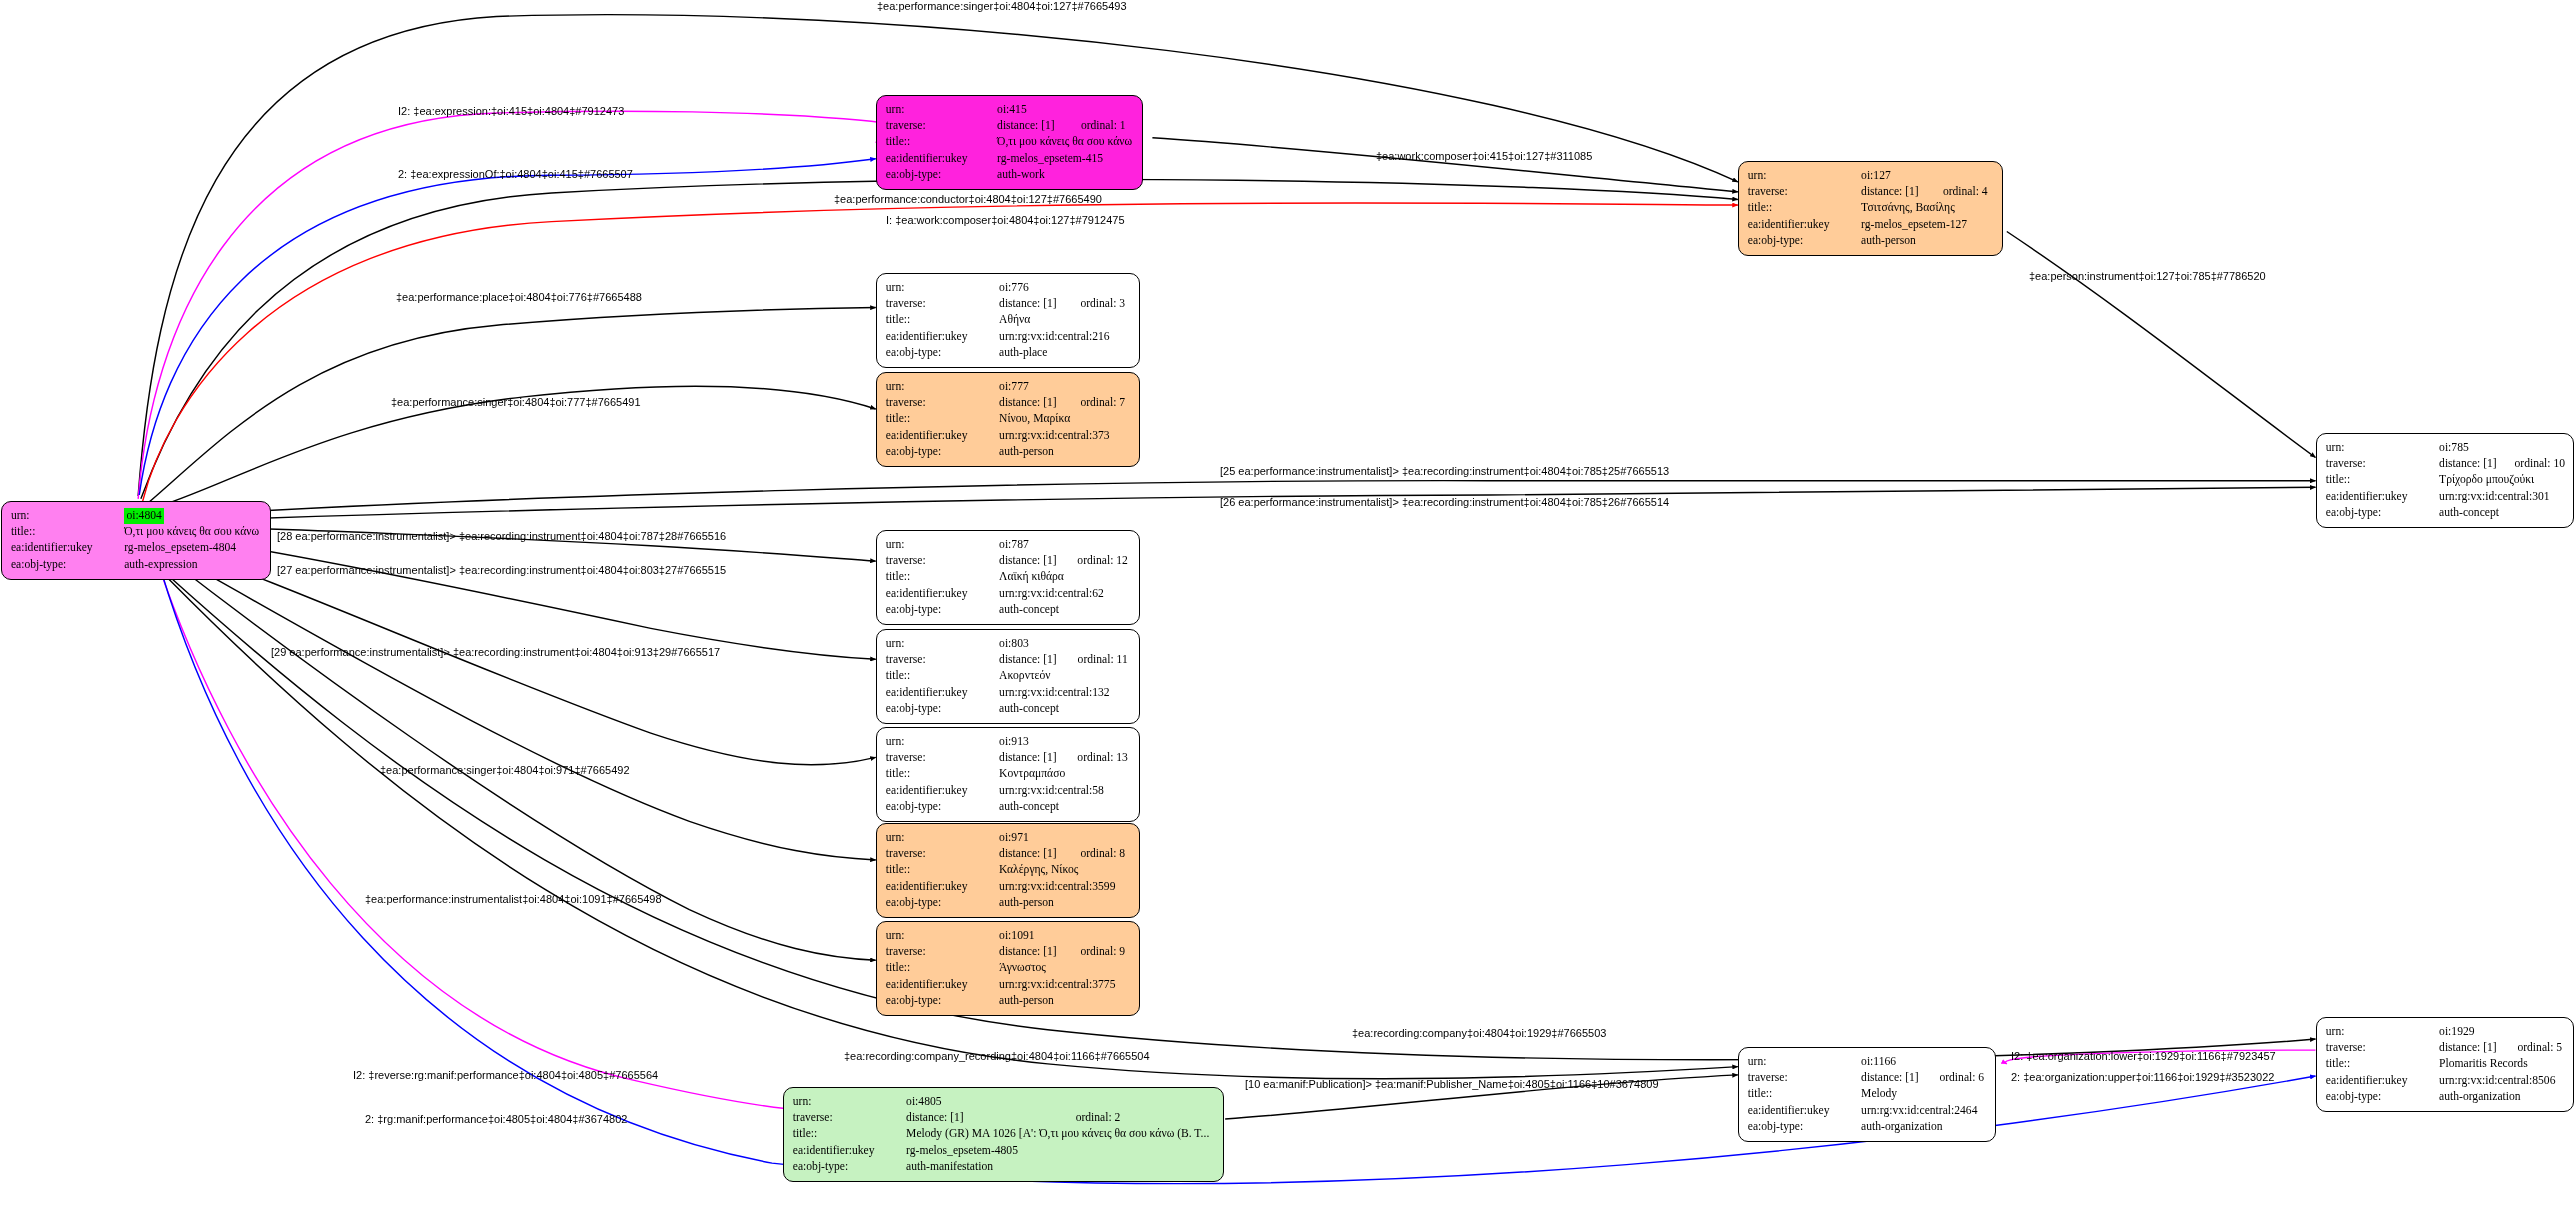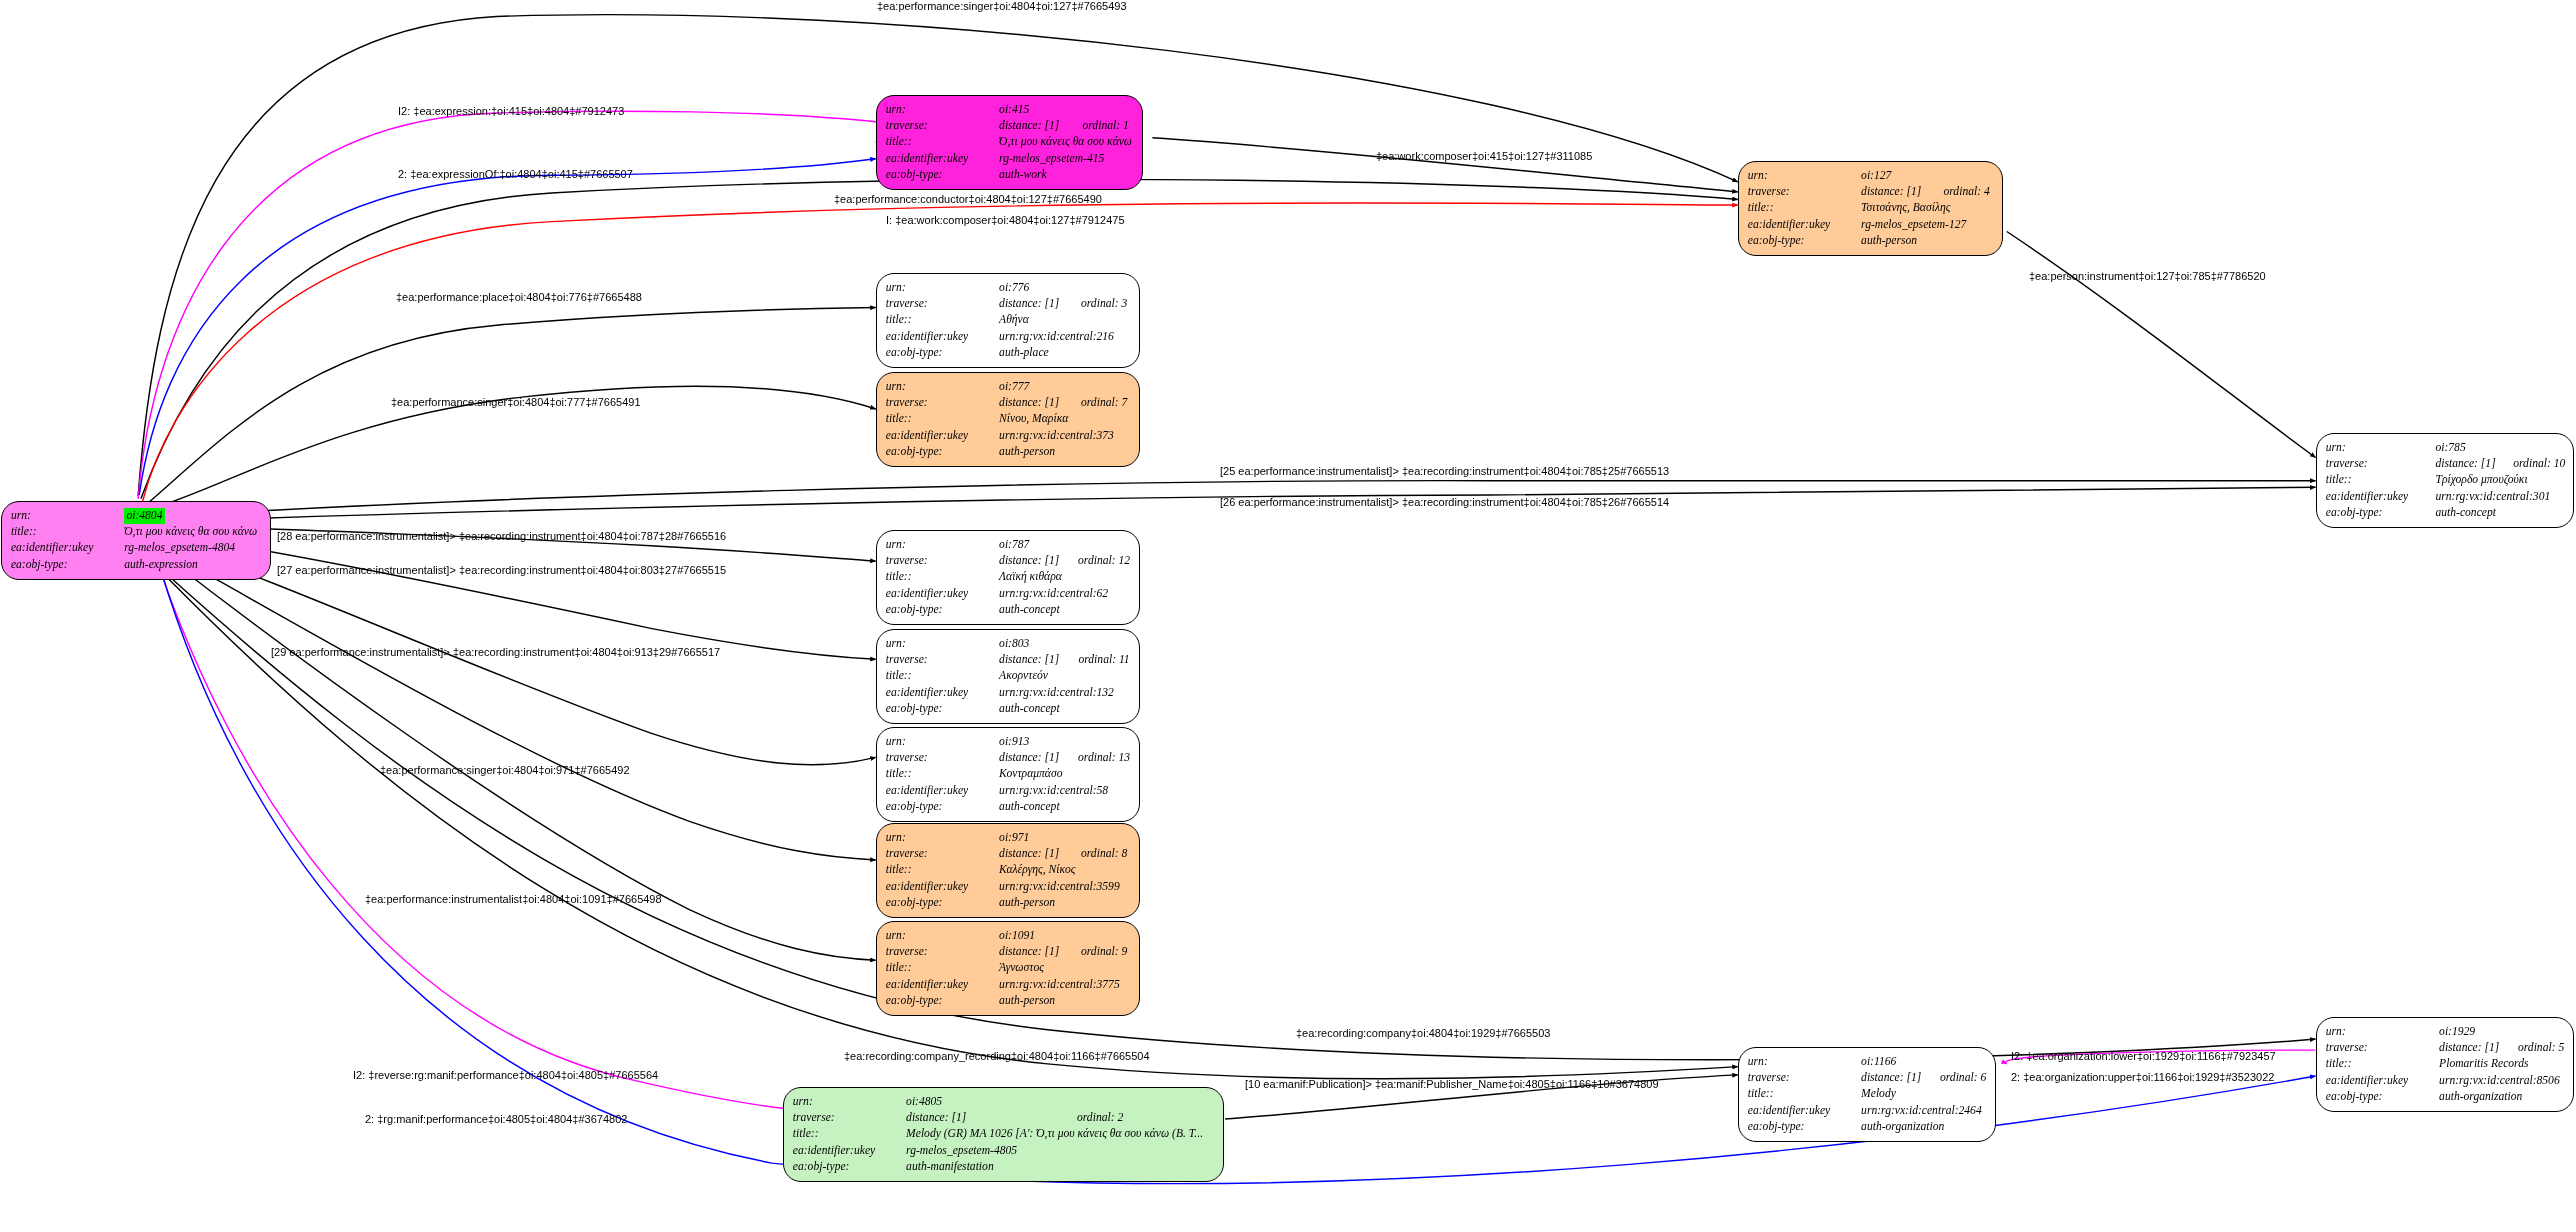--- a/index.html
+++ b/index.html
@@ -1,21 +1,21 @@
 <!DOCTYPE html>
 <html style="font-size:8.8px"><head>
 <meta charset="utf-8">
 <style>
   html,body{margin:0;padding:0;background:#ffffff;}
   body{font-family:"Liberation Serif",serif;}
   #canvas{position:relative;width:2576px;height:1232px;background:#fff;overflow:hidden;}
   svg#edges{position:absolute;left:0;top:0;width:2576px;height:1232px;pointer-events:none;}
 
-  .node{position:absolute;border:1.1px solid #000;border-radius:18px;background:#fff;
-        box-sizing:border-box;padding:5.5px 7.7px 5.5px 8.8px;font-style:italic;}
+  .node{position:absolute;border:1.1px solid #000;border-radius:10px;background:#fff;
+        box-sizing:border-box;padding:5.5px 7.7px 5.5px 8.8px;}
   .node table{border-collapse:collapse;width:100%;}
   .node td{font-size:11.6px;line-height:1.42;white-space:nowrap;padding:0;vertical-align:top;color:#000;}
   .node td.k{width:110px;padding-right:3.3px;}
   .node td.v{padding-right:2.2px;}
   .node td.v2{padding-left:15.4px;margin-top:32px;}
 
   .fill-pink{background:#ff80f0;}
   .fill-magenta{background:#ff22dd;}
   .fill-orange{background:#ffcc99;}
   .fill-green{background:#c6f2c1;}
@@ -508,21 +508,21 @@
   <div class="elabel" style="left:396px;top:291px;">‡ea:performance:place‡oi:4804‡oi:776‡#7665488</div>
   <div class="elabel" style="left:391px;top:396px;">‡ea:performance:singer‡oi:4804‡oi:777‡#7665491</div>
   <div class="elabel" style="left:2029px;top:270px;">‡ea:person:instrument‡oi:127‡oi:785‡#7786520</div>
   <div class="elabel" style="left:1220px;top:465px;">[25 ea:performance:instrumentalist]&gt; ‡ea:recording:instrument‡oi:4804‡oi:785‡25#7665513</div>
   <div class="elabel" style="left:1220px;top:496px;">[26 ea:performance:instrumentalist]&gt; ‡ea:recording:instrument‡oi:4804‡oi:785‡26#7665514</div>
   <div class="elabel" style="left:277px;top:530px;">[28 ea:performance:instrumentalist]&gt; ‡ea:recording:instrument‡oi:4804‡oi:787‡28#7665516</div>
   <div class="elabel" style="left:277px;top:564px;">[27 ea:performance:instrumentalist]&gt; ‡ea:recording:instrument‡oi:4804‡oi:803‡27#7665515</div>
   <div class="elabel" style="left:271px;top:646px;">[29 ea:performance:instrumentalist]&gt; ‡ea:recording:instrument‡oi:4804‡oi:913‡29#7665517</div>
   <div class="elabel" style="left:380px;top:764px;">‡ea:performance:singer‡oi:4804‡oi:971‡#7665492</div>
   <div class="elabel" style="left:365px;top:893px;">‡ea:performance:instrumentalist‡oi:4804‡oi:1091‡#7665498</div>
-  <div class="elabel" style="left:1296px;top:1027px;">‡ea:recording:company‡oi:4804‡oi:1929‡#7665503</div>
+  <div class="elabel" style="left:1352px;top:1027px;">‡ea:recording:company‡oi:4804‡oi:1929‡#7665503</div>
   <div class="elabel" style="left:844px;top:1050px;">‡ea:recording:company_recording‡oi:4804‡oi:1166‡#7665504</div>
   <div class="elabel" style="left:353px;top:1069px;">I2: ‡reverse:rg:manif:performance‡oi:4804‡oi:4805‡#7665564</div>
   <div class="elabel" style="left:365px;top:1113px;">2: ‡rg:manif:performance‡oi:4805‡oi:4804‡#3674802</div>
   <div class="elabel" style="left:1245px;top:1078px;">[10 ea:manif:Publication]&gt; ‡ea:manif:Publisher_Name‡oi:4805‡oi:1166‡10#3674809</div>
   <div class="elabel" style="left:2011px;top:1050px;">I2: ‡ea:organization:lower‡oi:1929‡oi:1166‡#7923457</div>
   <div class="elabel" style="left:2011px;top:1071px;">2: ‡ea:organization:upper‡oi:1166‡oi:1929‡#3523022</div>
 
   <div class="footer" style="left:1208px;top:1240px;">root: 4804 nodes count: 14</div>
 
 </div>

